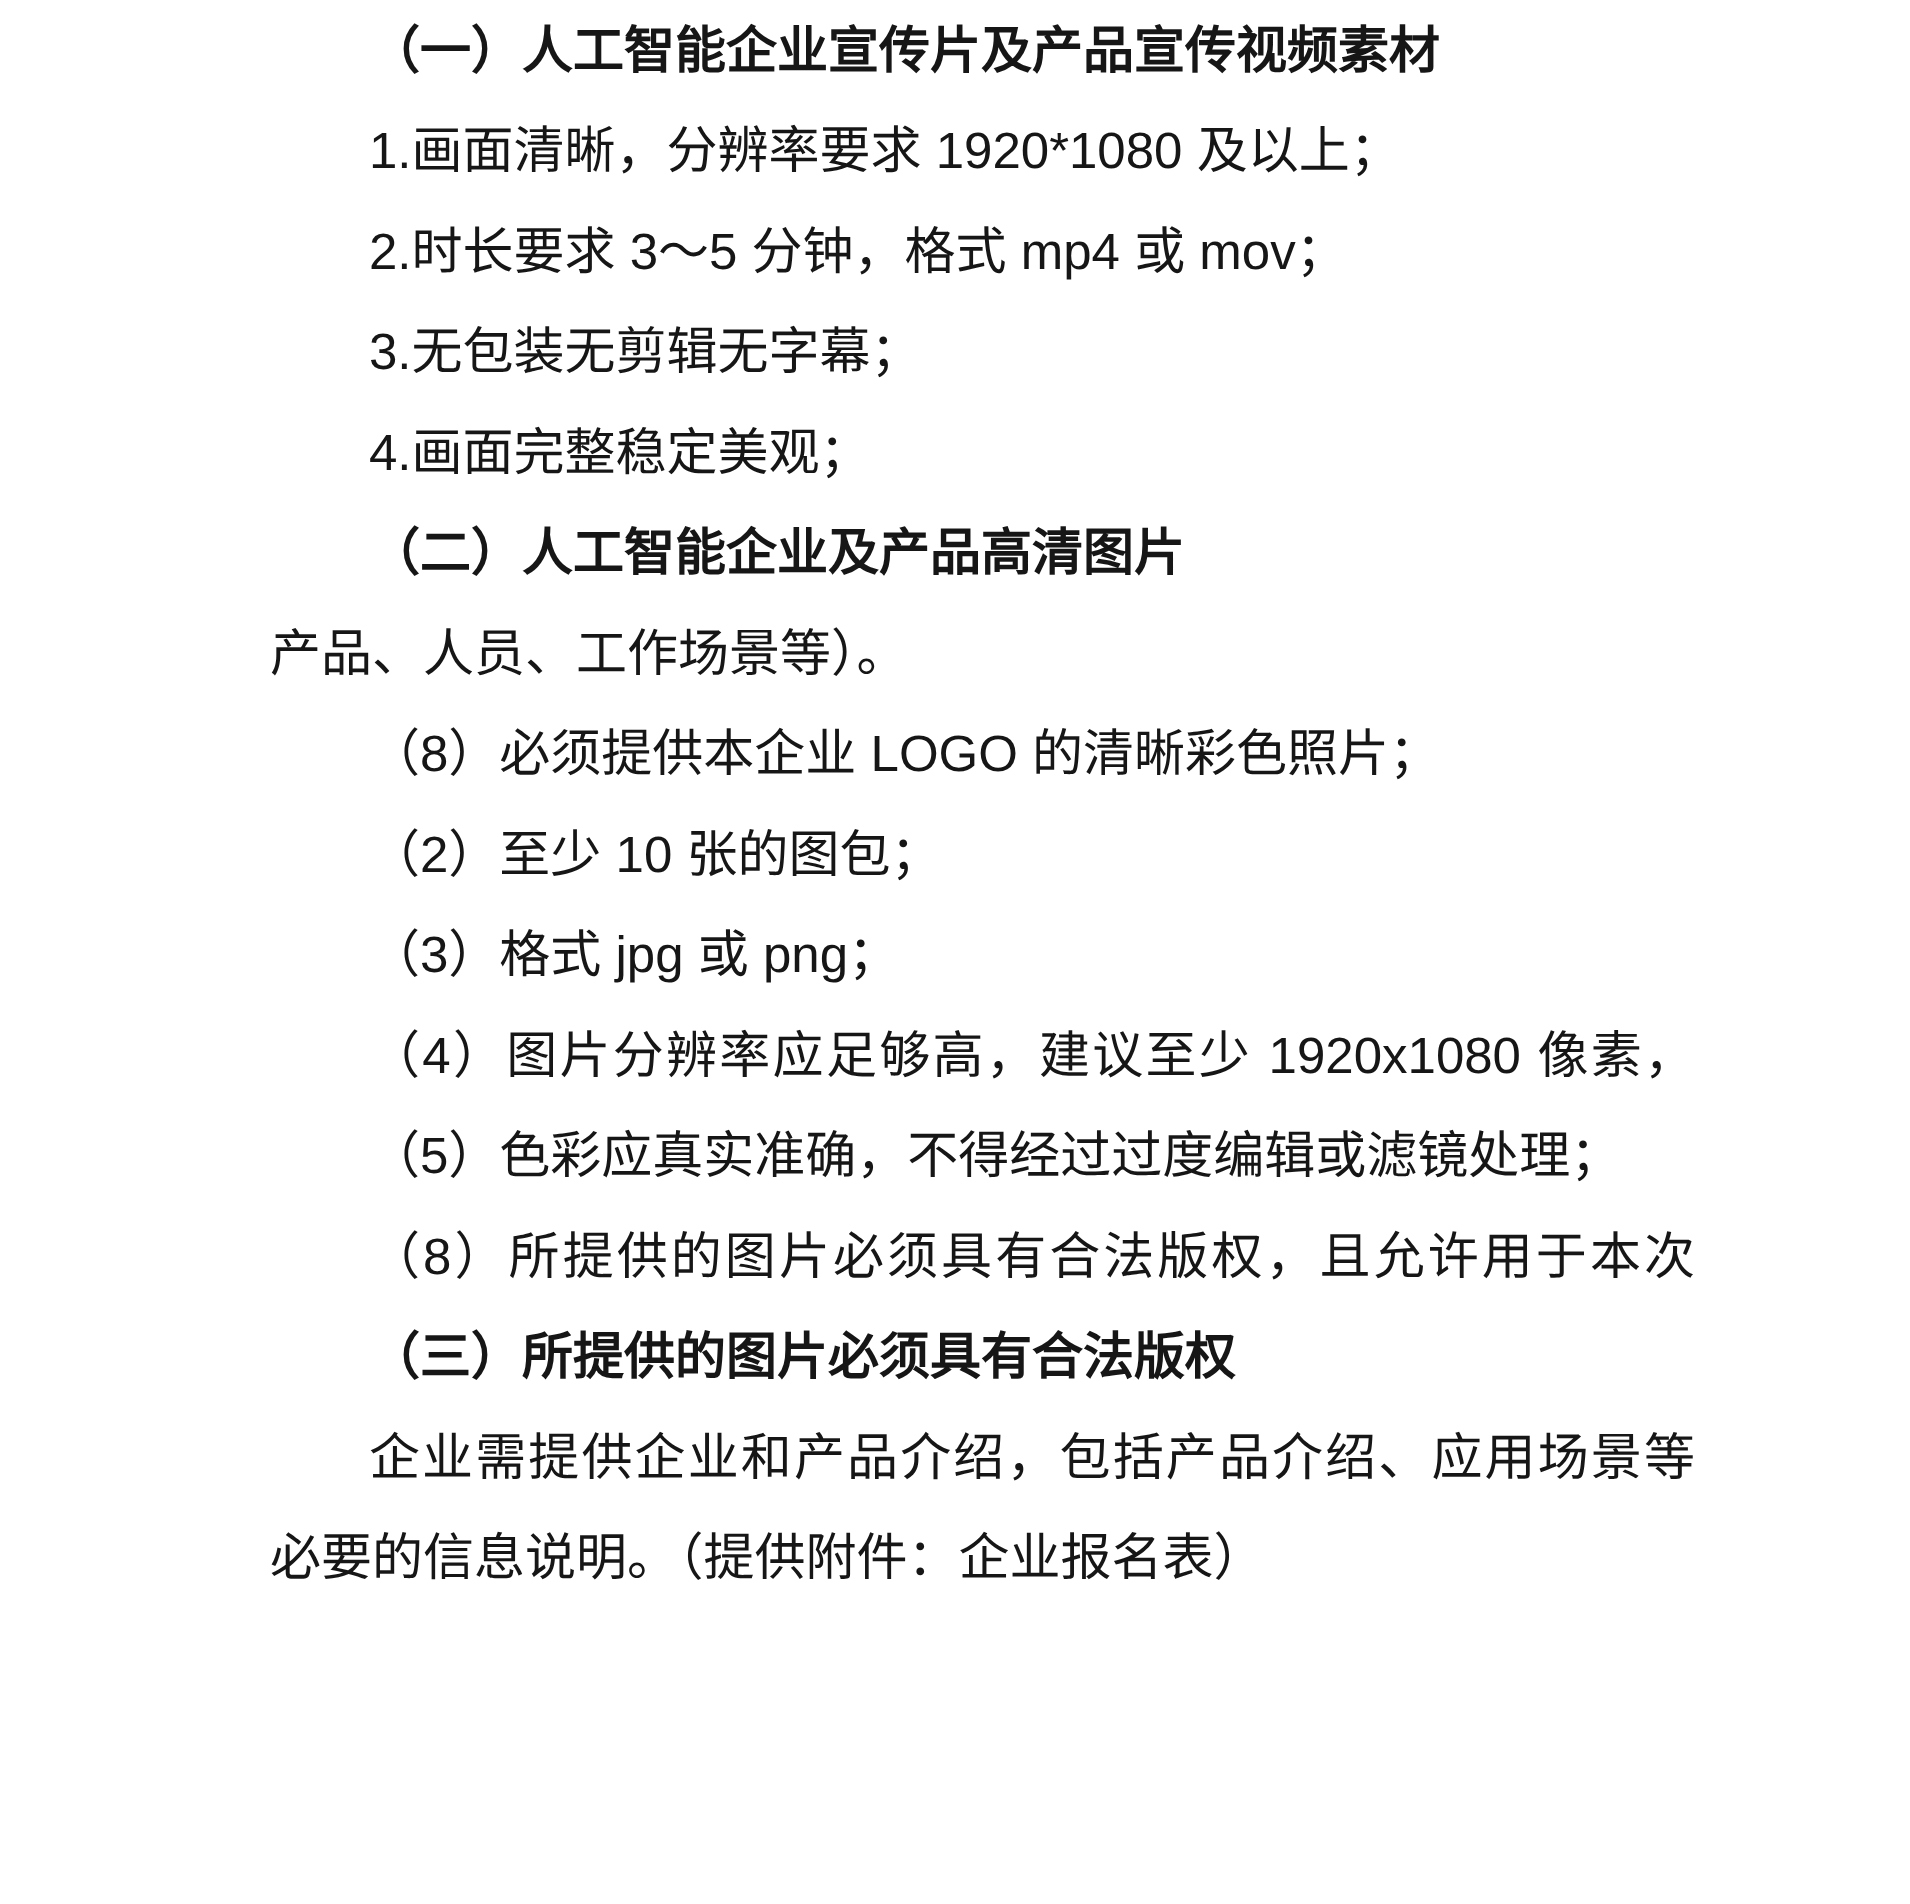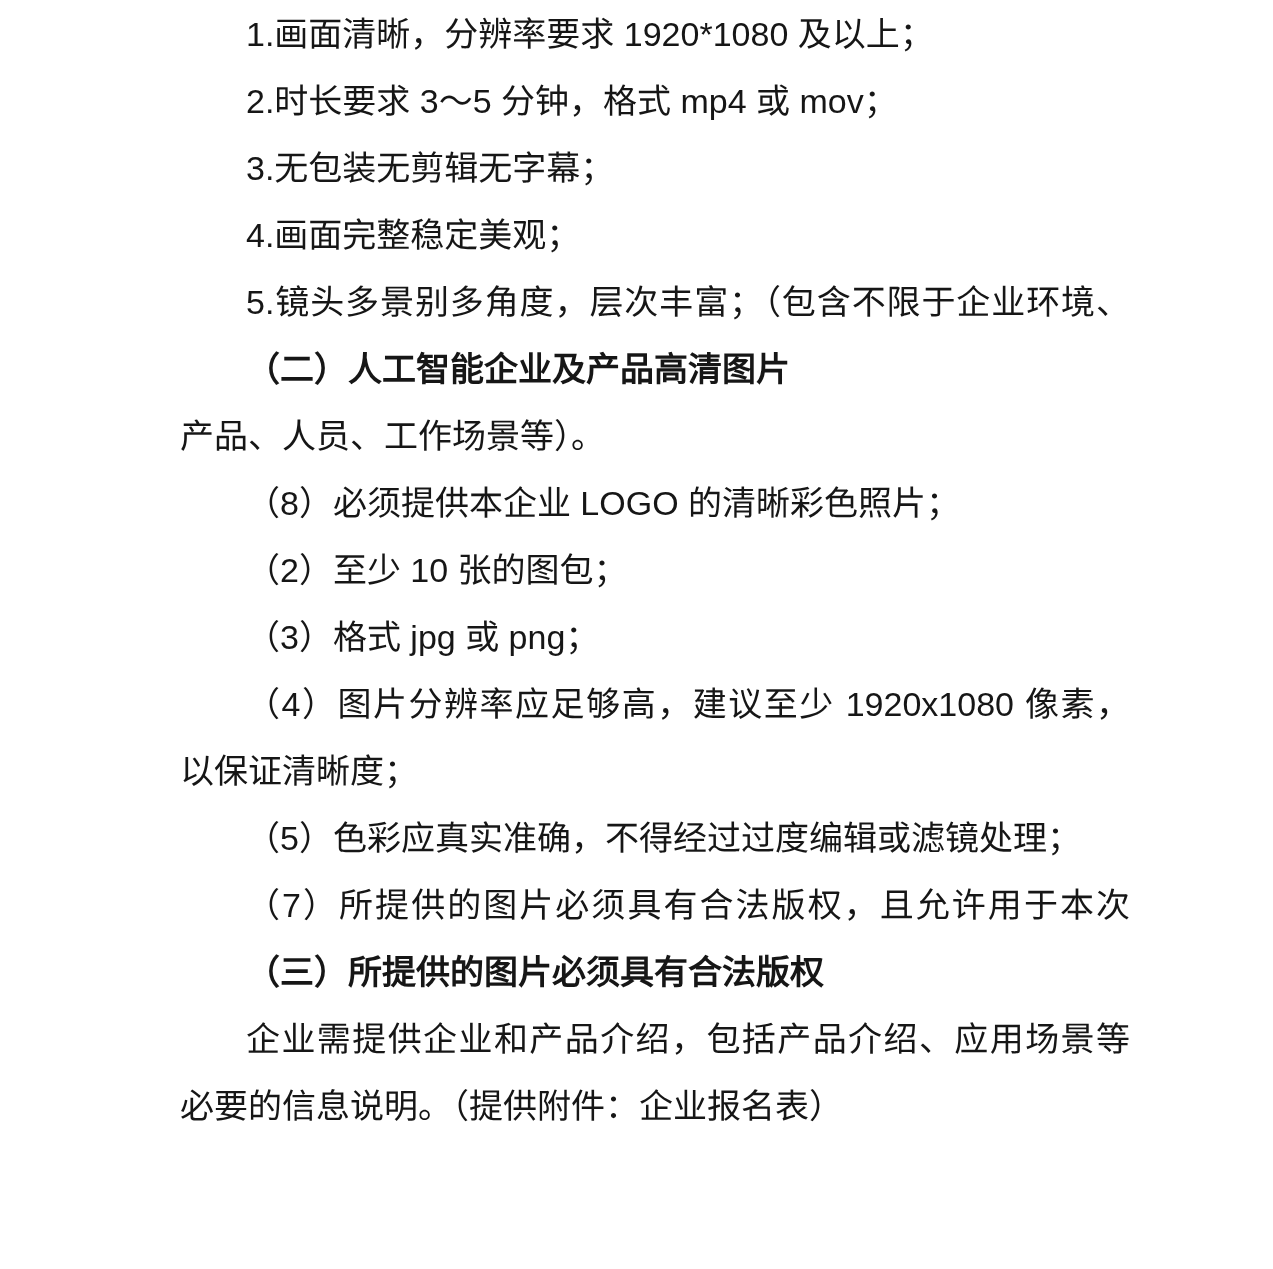--- a/index.html
+++ b/index.html
@@ -43,34 +43,33 @@
     text-align-last: justify;
     overflow: hidden;
   }
 </style>
 </head>
 <body>
 
 <div class="page">
   <div class="content">
 
+    <div class="ln h ind">（一）人工智能企业宣传片及产品宣传视频素材</div>
     <div class="ln ind">1.画面清晰，分辨率要求 1920*1080 及以上；</div>
     <div class="ln ind">2.时长要求 3～5 分钟，格式 mp4 或 mov；</div>
     <div class="ln ind">3.无包装无剪辑无字幕；</div>
     <div class="ln ind">4.画面完整稳定美观；</div>
-    <div class="ln ind just">5.镜头多景别多角度，层次丰富；（包含不限于企业环境、</div>
     <div class="ln h ind">（二）人工智能企业及产品高清图片</div>
 
     <div class="ln">产品、人员、工作场景等）。</div>
     <div class="ln ind">（8）必须提供本企业 LOGO 的清晰彩色照片；</div>
     <div class="ln ind">（2）至少 10 张的图包；</div>
     <div class="ln ind">（3）格式 jpg 或 png；</div>
     <div class="ln ind just">（4）图片分辨率应足够高，建议至少 1920x1080 像素，</div>
-    <div class="ln">以保证清晰度；</div>
     <div class="ln ind">（5）色彩应真实准确，不得经过过度编辑或滤镜处理；</div>
-    <div class="ln ind just">（7）所提供的图片必须具有合法版权，且允许用于本次</div>
+    <div class="ln ind just">（8）所提供的图片必须具有合法版权，且允许用于本次</div>
 
     <div class="ln h ind">（三）所提供的图片必须具有合法版权</div>
     <div class="ln ind just">企业需提供企业和产品介绍，包括产品介绍、应用场景等</div>
     <div class="ln">必要的信息说明。（提供附件：企业报名表）</div>
 
   </div>
 </div>
 
 </body></html>

